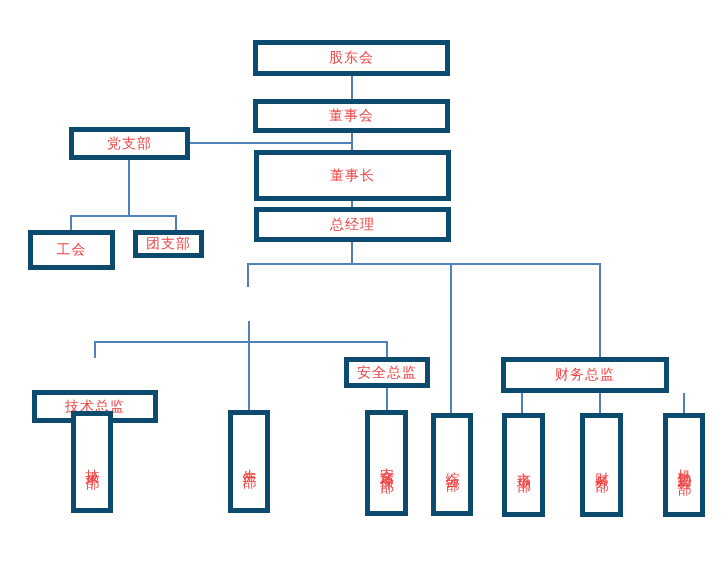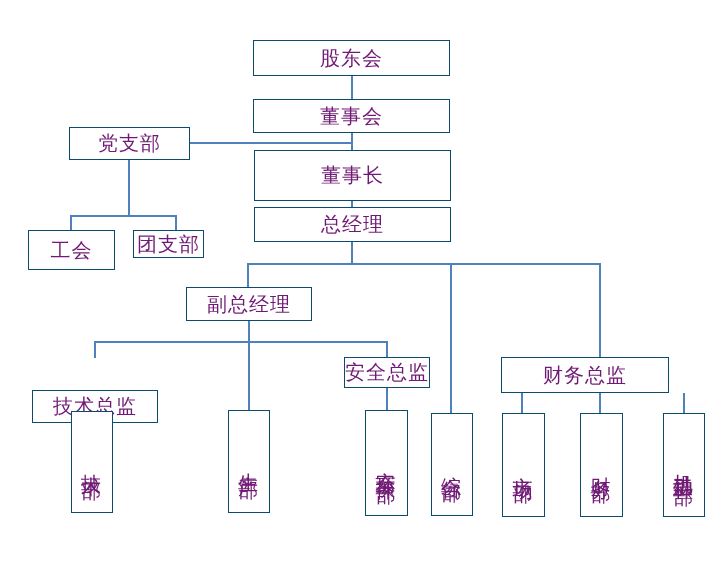--- a/index.html
+++ b/index.html
@@ -7,27 +7,27 @@
     position: relative;
     width: 726px;
     height: 569px;
     background: #ffffff;
     font-family: "Liberation Serif", "DejaVu Serif", serif;
     overflow: hidden;
   }
   .box {
     position: absolute;
     box-sizing: border-box;
-    border: 1px solid #0c4a6e;
+    border: 5px solid #0c4a6e;
     background: #ffffff;
     display: flex;
     align-items: center;
     justify-content: center;
-    font-size: 20px;
-    color: #701a75;
+    font-size: 14px;
+    color: #ef4444;
     letter-spacing: 1px;
     white-space: nowrap;
     z-index: 2;
   }
   .vtext {
     writing-mode: vertical-rl;
     text-orientation: upright;
     letter-spacing: 3px;
     white-space: normal;
   }
@@ -67,21 +67,20 @@
   <div class="line vline" style="left:599px;top:393px;height:20px;"></div>
   <div class="line vline" style="left:683px;top:393px;height:20px;"></div>
 
   <div class="box" style="left:253px;top:40px;width:197px;height:36px;">股东会</div>
   <div class="box" style="left:253px;top:99px;width:197px;height:34px;">董事会</div>
   <div class="box" style="left:69px;top:127px;width:121px;height:33px;">党支部</div>
   <div class="box" style="left:254px;top:150px;width:197px;height:51px;text-align:center;">董事长</div>
   <div class="box" style="left:254px;top:207px;width:197px;height:35px;">总经理</div>
   <div class="box" style="left:28px;top:230px;width:87px;height:40px;">工会</div>
   <div class="box" style="left:133px;top:230px;width:71px;height:28px;font-family:Liberation Mono, monospace;">团支部</div>
-  <div class="box" style="left:186px;top:287px;width:126px;height:34px;">副总经理</div>
   <div class="box" style="left:32px;top:358px;width:126px;height:33px;margin-top:32px;">技术总监</div>
   <div class="box" style="left:344px;top:357px;width:86px;height:31px;">安全总监</div>
   <div class="box" style="left:501px;top:357px;width:168px;height:36px;">财务总监</div>
 
   <div class="box vtext" style="left:71px;top:411px;width:42px;height:102px;">技术部</div>
   <div class="box vtext" style="left:228px;top:410px;width:42px;height:103px;">生产部</div>
   <div class="box vtext" style="left:365px;top:410px;width:43px;height:106px;">安全环保部</div>
   <div class="box vtext" style="left:431px;top:413px;width:42px;height:103px;">综合部</div>
   <div class="box vtext" style="left:502px;top:413px;width:43px;height:104px;">市场部</div>
   <div class="box vtext" style="left:580px;top:413px;width:43px;height:104px;">财务部</div>

